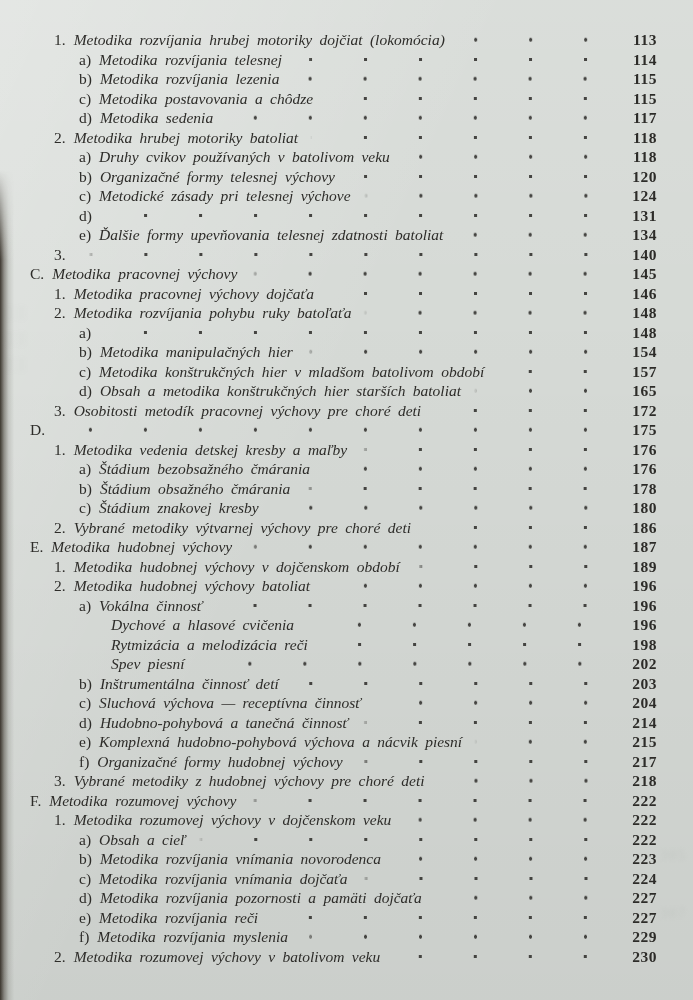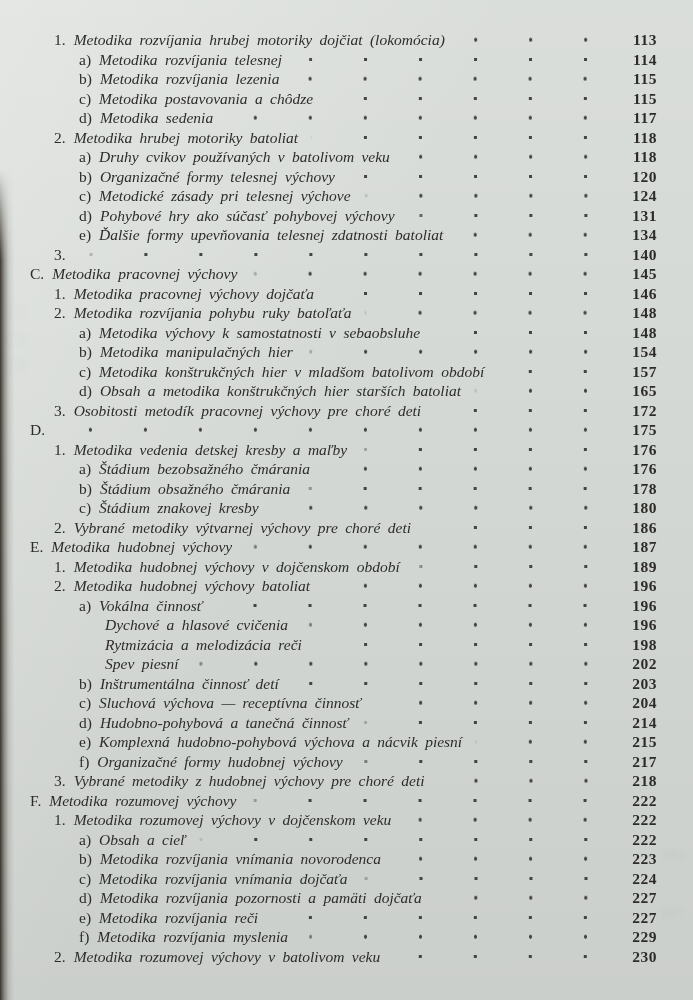--- a/index.html
+++ b/index.html
@@ -62,21 +62,21 @@
     align-items: baseline;
     height: 19.5px;
     line-height: 19.5px;
     font-size: 15.5px;
     padding-right: 36px;
     white-space: nowrap;
   }
   .lv0 { padding-left: 30px; }
   .lv1 { padding-left: 54px; }
   .lv2 { padding-left: 79px; }
-  .lv3 { padding-left: 105px; }
+  .lv3 { padding-left: 105px; gap: 6px; }
 
   .lbl:not(:empty) { margin-right: 8px; }
   .ttl { word-spacing: 3.5px; font-style: italic; }
 
   .leader {
     flex: 1 1 auto;
     align-self: stretch;
     margin-left: 12px;
     background-image: radial-gradient(circle, rgba(48,47,44,0.88) 1.5px, rgba(48,47,44,0) 2px);
     background-size: 55px 100%;
@@ -151,21 +151,20 @@
     <span class="pg">120</span>
   </div>
       <div class="row lv2">
     <span class="lbl">c)</span>
     <span class="ttl">Metodické zásady pri telesnej výchove</span>
     <span class="leader"></span>
     <span class="pg">124</span>
   </div>
       <div class="row lv2">
     <span class="lbl">d)</span>
-    <span class="ttl">Pohybové hry ako súčasť pohybovej výchovy</span>
     <span class="leader"></span>
     <span class="pg">131</span>
   </div>
       <div class="row lv2">
     <span class="lbl">e)</span>
     <span class="ttl">Ďalšie formy upevňovania telesnej zdatnosti batoliat</span>
     <span class="leader"></span>
     <span class="pg">134</span>
   </div>
       <div class="row lv1">
@@ -186,21 +185,20 @@
     <span class="pg">146</span>
   </div>
       <div class="row lv1">
     <span class="lbl">2.</span>
     <span class="ttl">Metodika rozvíjania pohybu ruky batoľaťa</span>
     <span class="leader"></span>
     <span class="pg">148</span>
   </div>
       <div class="row lv2">
     <span class="lbl">a)</span>
-    <span class="ttl">Metodika výchovy k samostatnosti v sebaobsluhe</span>
     <span class="leader"></span>
     <span class="pg">148</span>
   </div>
       <div class="row lv2">
     <span class="lbl">b)</span>
     <span class="ttl">Metodika manipulačných hier</span>
     <span class="leader"></span>
     <span class="pg">154</span>
   </div>
       <div class="row lv2">

